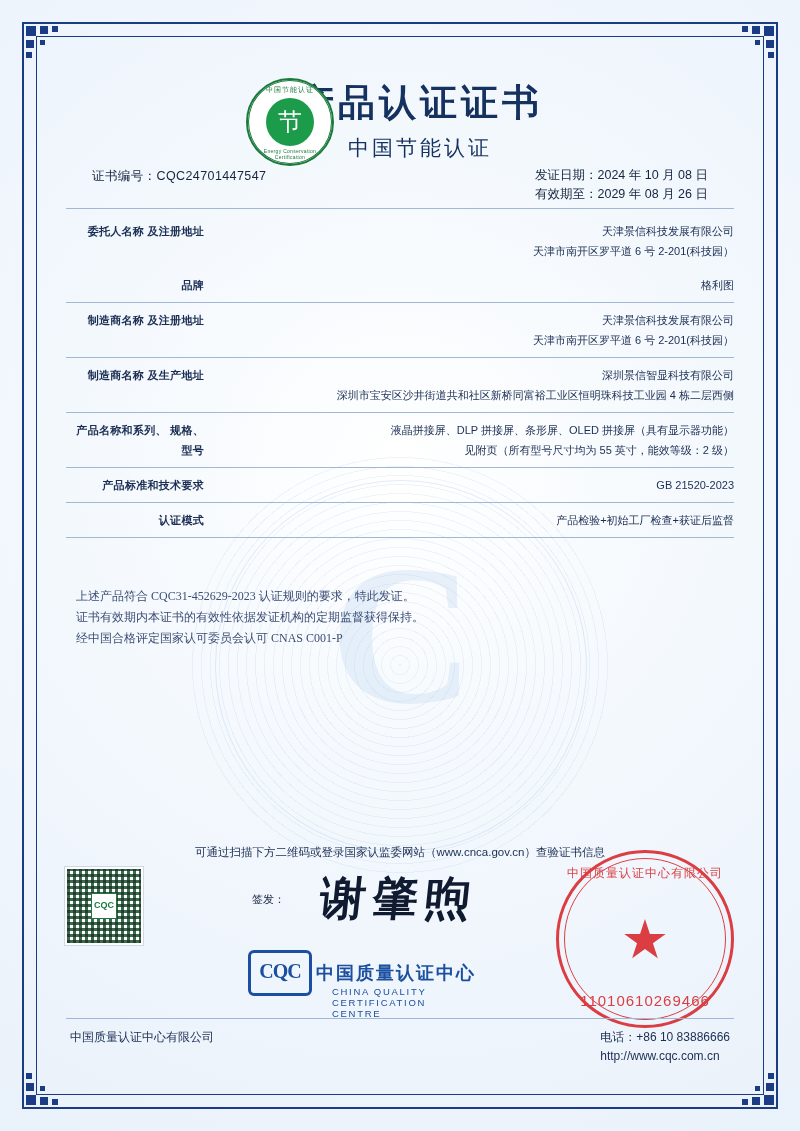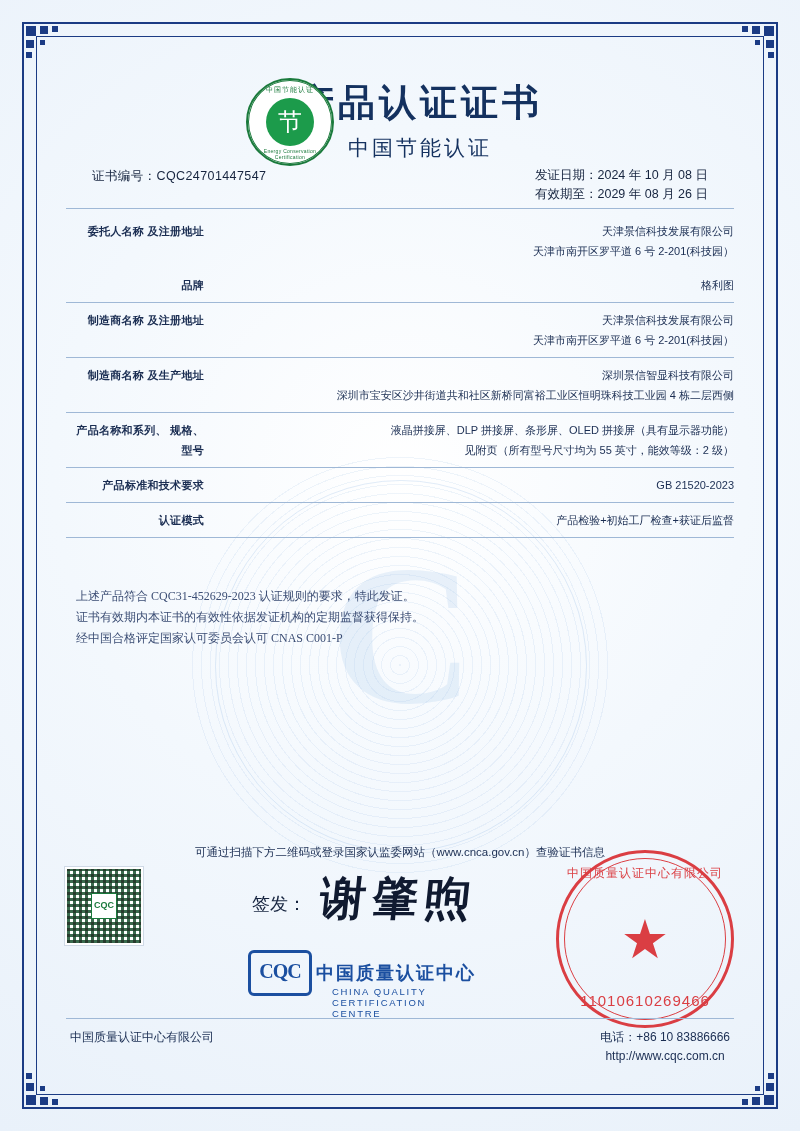--- a/index.html
+++ b/index.html
@@ -110,21 +110,21 @@
     border:1px solid #cfd9e6;
   }
   .qr-canvas{position:absolute;left:2px;top:2px;width:74px;height:74px;
     background-image:
       repeating-linear-gradient(90deg,#17512f 0 3px, rgba(255,255,255,0) 3px 6px),
       repeating-linear-gradient(0deg,#17512f 0 3px, rgba(255,255,255,0) 3px 6px);
     background-blend-mode:multiply;opacity:.85;}
   .qr-mark{position:absolute;left:26px;top:26px;width:24px;height:24px;background:#fff;
     border:1px solid #1a7a3c;color:#1a7a3c;font-size:9px;line-height:22px;text-align:center;font-weight:700;}
 
-  .sign-label{position:absolute;left:252px;top:892px;font-size:18px;color:#16243f;}
+  .sign-label{position:absolute;left:252px;top:892px;font-size:11px;color:#16243f;}
   .signature{
     position:absolute;left:320px;top:868px;font-size:46px;color:#101a30;
     font-family:"Liberation Serif","DejaVu Serif",serif;font-weight:700;
     letter-spacing:6px;transform:skewX(-6deg);
   }
 
   .cqc-logo{position:absolute;left:248px;top:950px;display:flex;align-items:center;}
   .cqc-mark{
     width:58px;height:40px;border:3px solid #1b4fa0;border-radius:6px;color:#1b4fa0;
     font-size:20px;font-weight:700;line-height:36px;text-align:center;letter-spacing:-1px;
@@ -149,21 +149,21 @@
     letter-spacing:1px;
   }
   .stamp-code{
     position:absolute;left:0;bottom:16px;width:172px;text-align:center;font-size:15px;color:#d8252a;
     letter-spacing:1px;font-family:"Liberation Sans",sans-serif;
   }
 
   
   .bottom-rule{position:absolute;left:66px;right:66px;top:1018px;height:1px;background:#9fb8d6;}
   .addr{position:absolute;left:70px;top:1028px;font-size:12px;line-height:19px;color:#1a2d52;}
-  .contact{position:absolute;right:70px;top:1028px;font-size:12px;line-height:19px;color:#1a2d52;text-align:center;}
+  .contact{position:absolute;right:70px;top:1028px;font-size:12px;line-height:19px;color:#1a2d52;text-align:left;}
 </style>
 </head>
 <body>
 
 <div class="page">
 
   <div class="frame-outer"></div>
   <div class="frame-inner"></div>
 
   <div class="corner c-tl">

